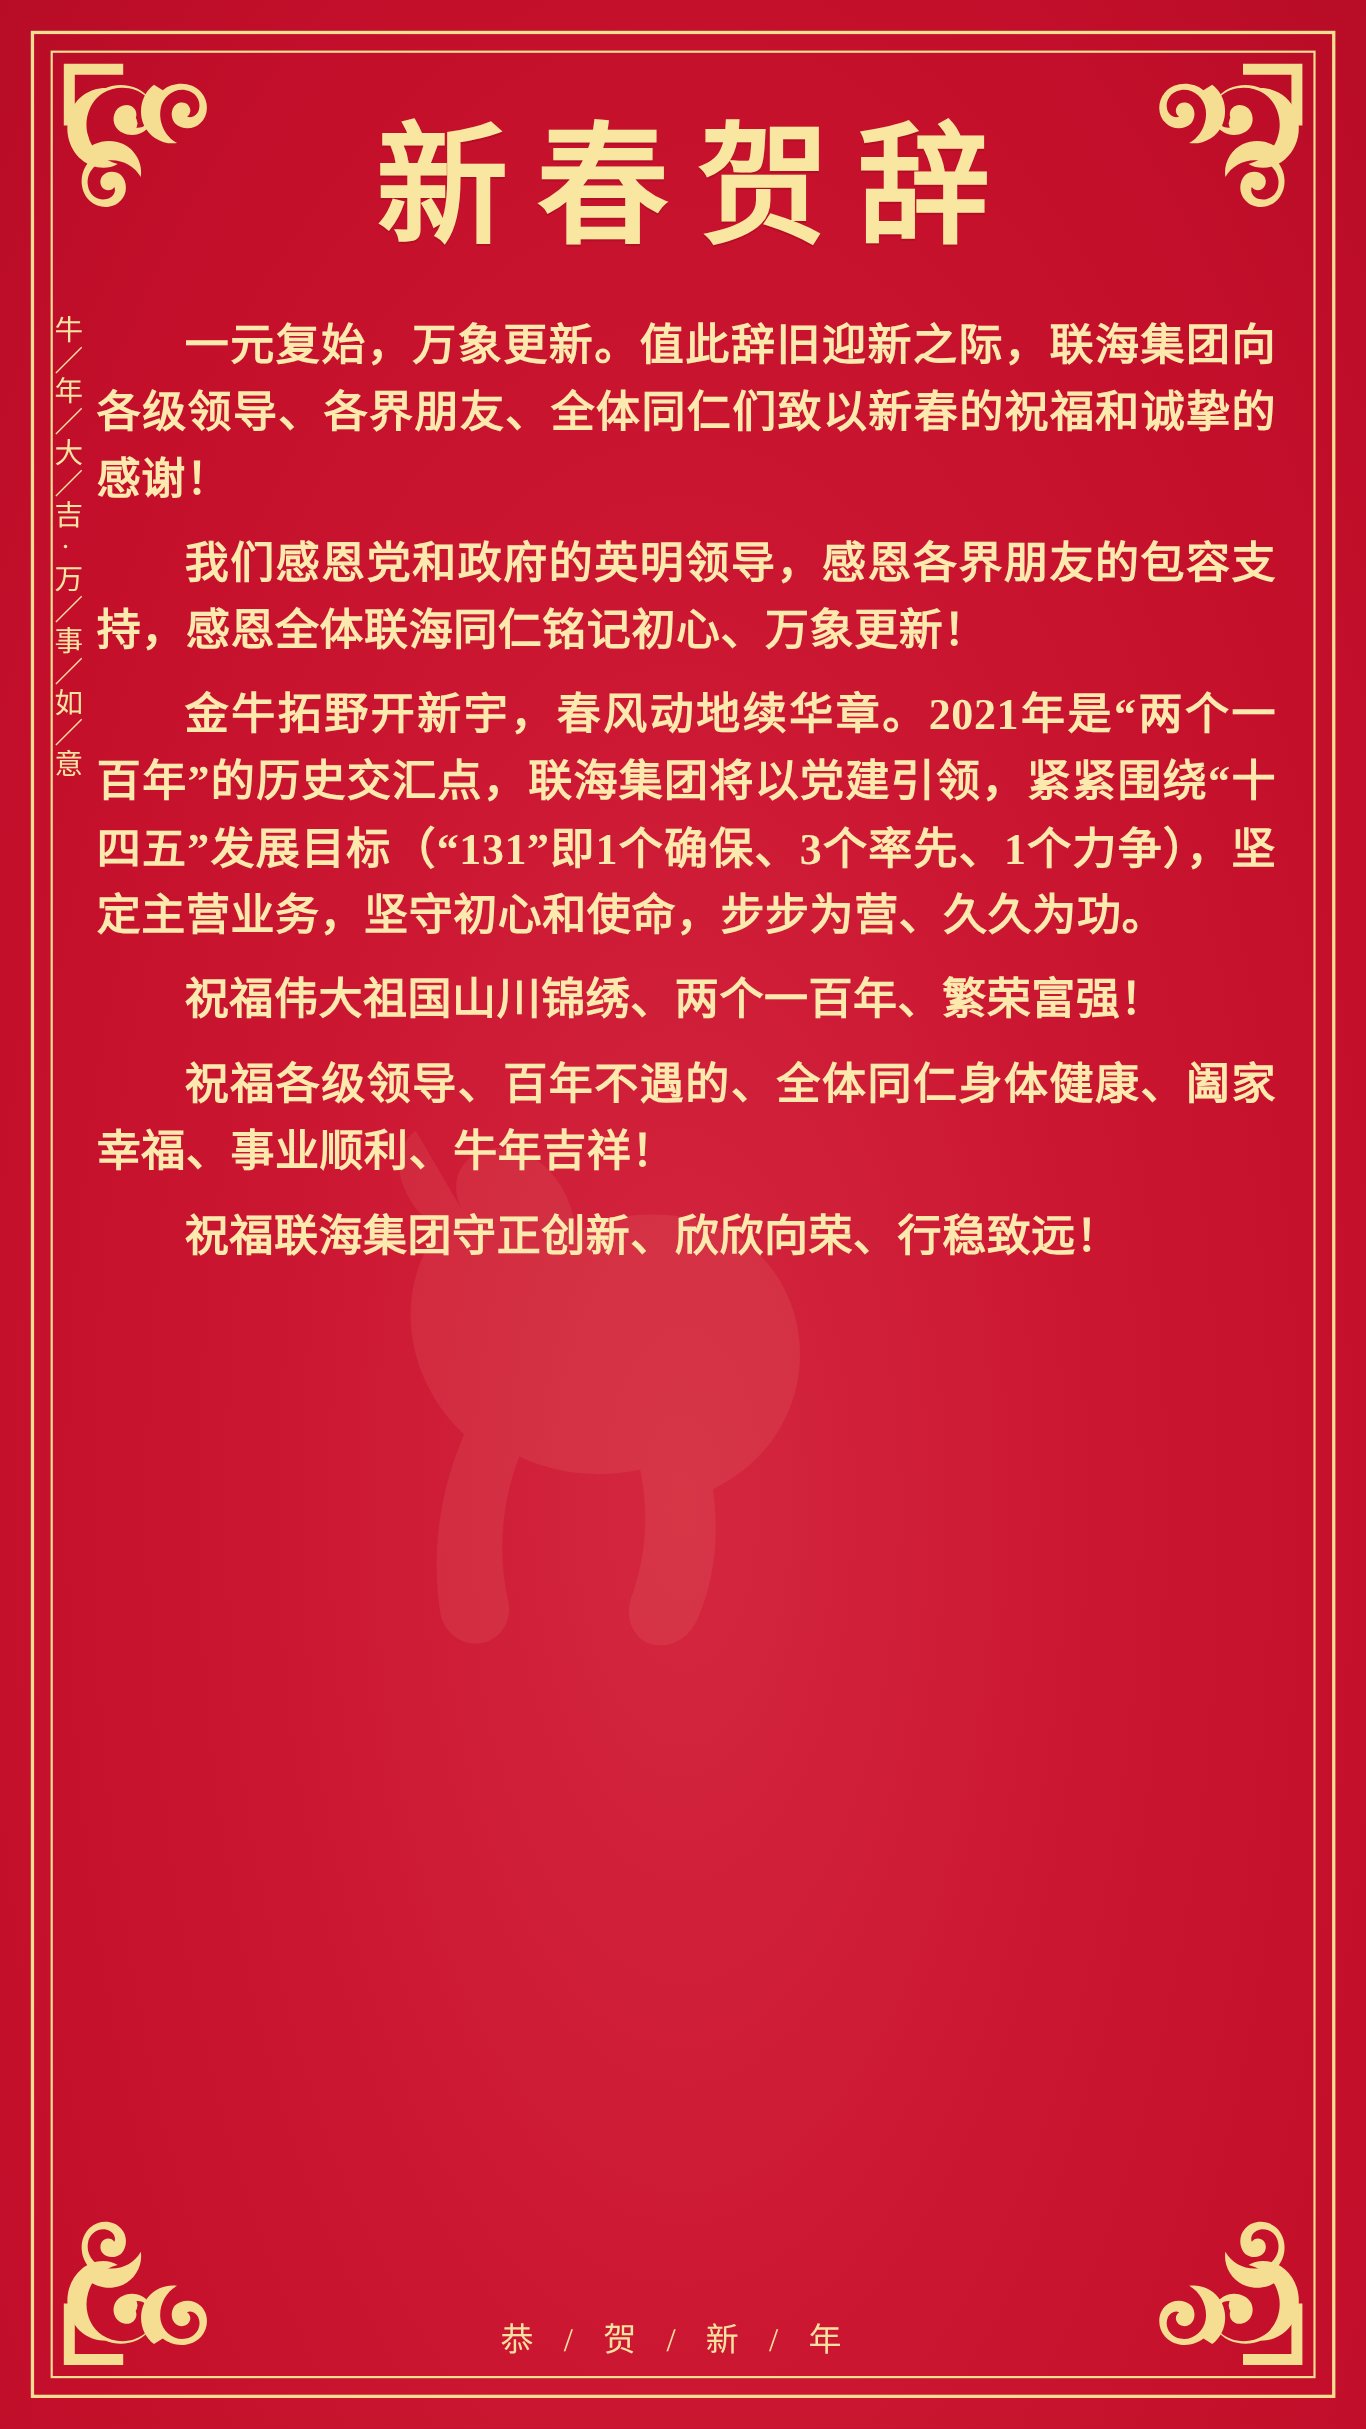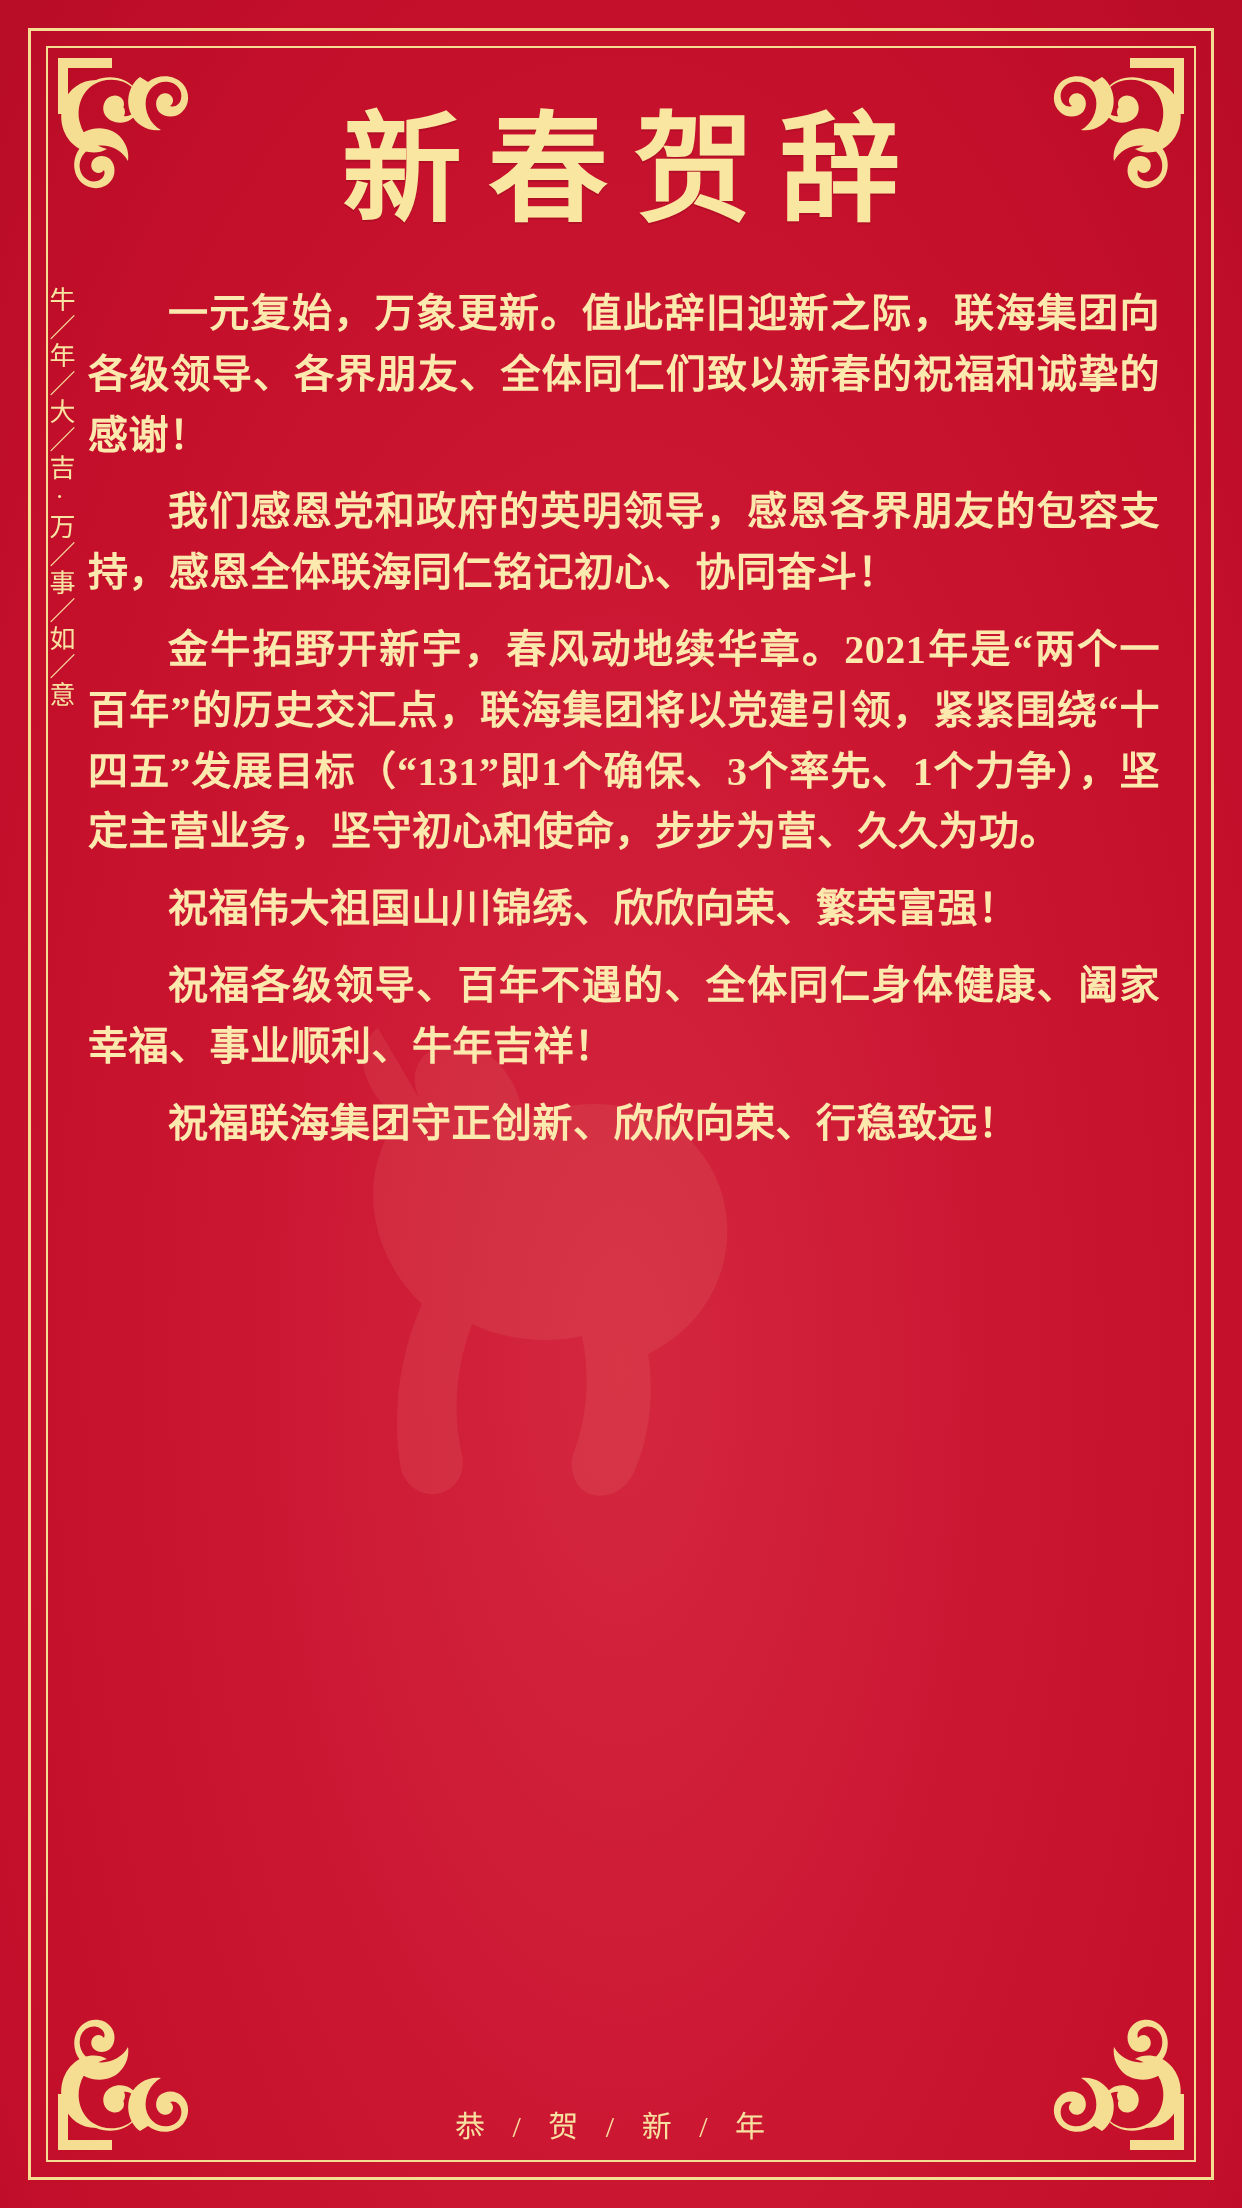--- a/index.html
+++ b/index.html
@@ -186,22 +186,22 @@
   </svg>
 
   <div class="title-wrap">
     <div class="title">新春贺辞</div>
   </div>
 
   <div class="side-vertical">牛／年／大／吉·万／事／如／意</div>
 
   <div class="body-text">
     <p>一元复始，万象更新。值此辞旧迎新之际，联海集团向各级领导、各界朋友、全体同仁们致以新春的祝福和诚挚的感谢！</p>
-    <p>我们感恩党和政府的英明领导，感恩各界朋友的包容支持，感恩全体联海同仁铭记初心、协同奋斗！</p>
+    <p>我们感恩党和政府的英明领导，感恩各界朋友的包容支持，感恩全体联海同仁铭记初心、万象更新！</p>
     <p>金牛拓野开新宇，春风动地续华章。2021年是“两个一百年”的历史交汇点，联海集团将以党建引领，紧紧围绕“十四五”发展目标（“131”即1个确保、3个率先、1个力争），坚定主营业务，坚守初心和使命，步步为营、久久为功。</p>
-    <p>祝福伟大祖国山川锦绣、欣欣向荣、繁荣富强！</p>
+    <p>祝福伟大祖国山川锦绣、两个一百年、繁荣富强！</p>
     <p>祝福各级领导、百年不遇的、全体同仁身体健康、阖家幸福、事业顺利、牛年吉祥！</p>
     <p>祝福联海集团守正创新、欣欣向荣、行稳致远！</p>
   </div>
 
   <div class="footer-line">恭 / 贺 / 新 / 年</div>
 
 </div>
 
 </body></html>

